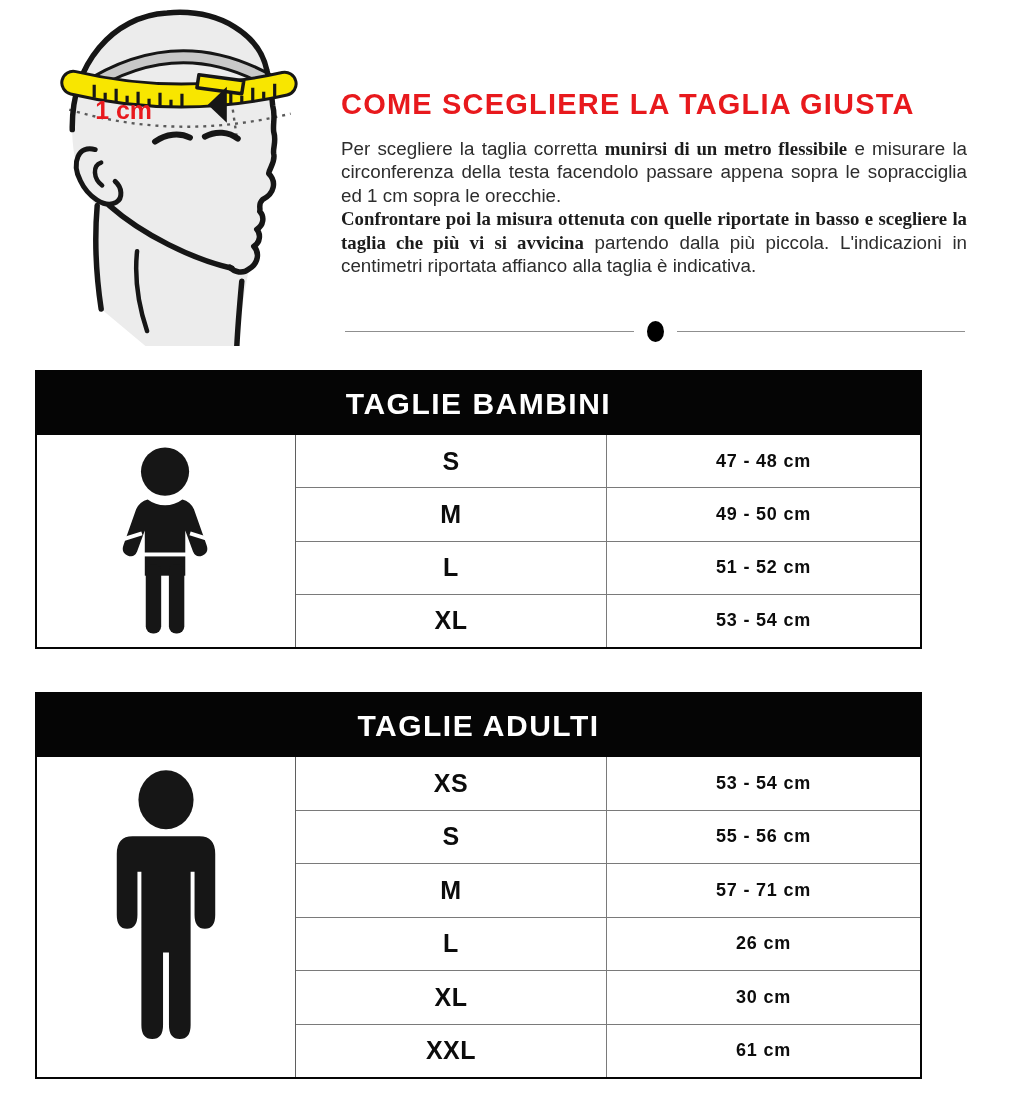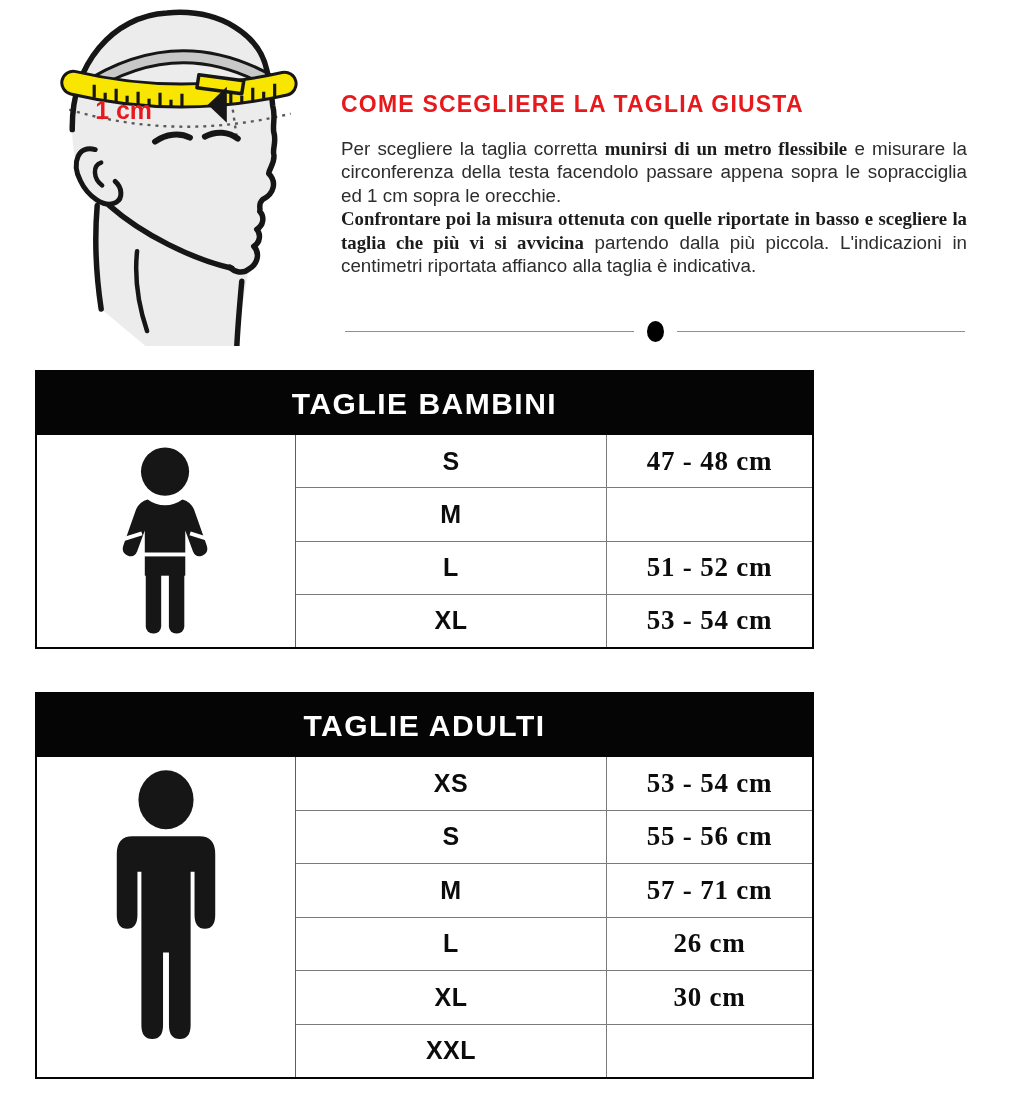--- a/index.html
+++ b/index.html
@@ -10,57 +10,57 @@
     font-family: "Liberation Sans", sans-serif;
     -webkit-font-smoothing: antialiased;
   }
 
   
   .head-illo { position: absolute; left: 8px; top: 2px; width: 312px; height: 344px; }
 
   
   .intro { position: absolute; left: 341px; top: 88px; width: 626px; }
   .intro h1 {
-    margin: 0 0 17px 0; font-size: 23px; line-height: 32px;
+    margin: 0 0 17px 0; font-size: 29px; line-height: 32px;
     font-weight: 700; letter-spacing: 1.2px; color: #e8191d;
   }
   .intro p {
     margin: 0; font-size: 18.8px; line-height: 23.4px;
     color: #2d2d2d; text-align: justify;
   }
   .intro p b { color: #1c1c1c; font-family: Liberation Serif, serif; }
 
   
   .divider { position: absolute; left: 345px; top: 320px; width: 620px; height: 22px;
              display: flex; align-items: center; }
   .divider .line { flex: 1; height: 0; border-top: 1.6px solid #8f8f8f; }
   .divider .dot { width: 17px; height: 21px; background: #000; border-radius: 50%; margin: 0 13px; }
 
   
-  .size-table { position: absolute; left: 35px; width: 779px; border: 2px solid #050505; background: #fff; }
+  .size-table { position: absolute; left: 35px; width: 887px; border: 2px solid #050505; background: #fff; }
   #table-bambini { top: 370px; }
   #table-adulti  { top: 692px; }
   .thead {
     background: #050505; color: #ffffff; text-align: center;
     height: 63px; line-height: 63px; font-size: 30px; font-weight: 700; letter-spacing: 1.5px;
   }
   .tbody { display: flex; }
   #table-bambini .tbody { height: 212px; }
   #table-adulti  .tbody { height: 320px; }
   .icon-cell {
     width: 259px; border-right: 1.5px solid #5f5f5f;
     display: flex; align-items: center; justify-content: center;
   }
   .rows { flex: 1; display: flex; flex-direction: column; }
   .trow { flex: 1; display: flex; }
   .trow + .trow { border-top: 1.3px solid #7a7a7a; }
   .cell { display: flex; align-items: center; justify-content: center;
           font-weight: 700; color: #0c0c0c; }
   .cell.size  { width: 311px; border-right: 1.3px solid #7a7a7a; font-size: 25px; letter-spacing: .5px; }
-  .cell.range { flex: 1; font-size: 27px; letter-spacing: .8px; font-family: Liberation Serif, serif; }
+  .cell.range { flex: 1; font-size: 18px; letter-spacing: .8px; }
 </style>
 </head>
 <body>
 
 <div class="head-illo">
   <svg width="312" height="344" viewBox="0 0 310 345">
 
     <path fill="#ececec" d="M 88,206 C 66,176 62,148 63,116 C 64,62 104,14 158,11
       C 212,6 251,34 258,68 C 262,82 263,92 264,104 C 267,114 264,122 265,130
       C 268,140 264,146 265,152 C 267,160 261,166 260,172 C 268,180 266,192 254,198
@@ -144,20 +144,21 @@
         <rect x="58" y="124" width="16" height="72" rx="7.5" fill="#161616"></rect>
       </svg>
     </div>
     <div class="rows">
       <div class="trow">
         <div class="cell size">S</div>
         <div class="cell range">47 - 48 cm</div>
       </div>
       <div class="trow">
         <div class="cell size">M</div>
+        <div class="cell range">49 - 50 cm</div>
       </div>
       <div class="trow">
         <div class="cell size">L</div>
         <div class="cell range">51 - 52 cm</div>
       </div>
       <div class="trow">
         <div class="cell size">XL</div>
         <div class="cell range">53 - 54 cm</div>
       </div>
     </div>
@@ -192,16 +193,17 @@
       <div class="trow">
         <div class="cell size">L</div>
         <div class="cell range">26 cm</div>
       </div>
       <div class="trow">
         <div class="cell size">XL</div>
         <div class="cell range">30 cm</div>
       </div>
       <div class="trow">
         <div class="cell size">XXL</div>
+        <div class="cell range">61 cm</div>
       </div>
     </div>
   </div>
 </div>
 
 </body></html>

